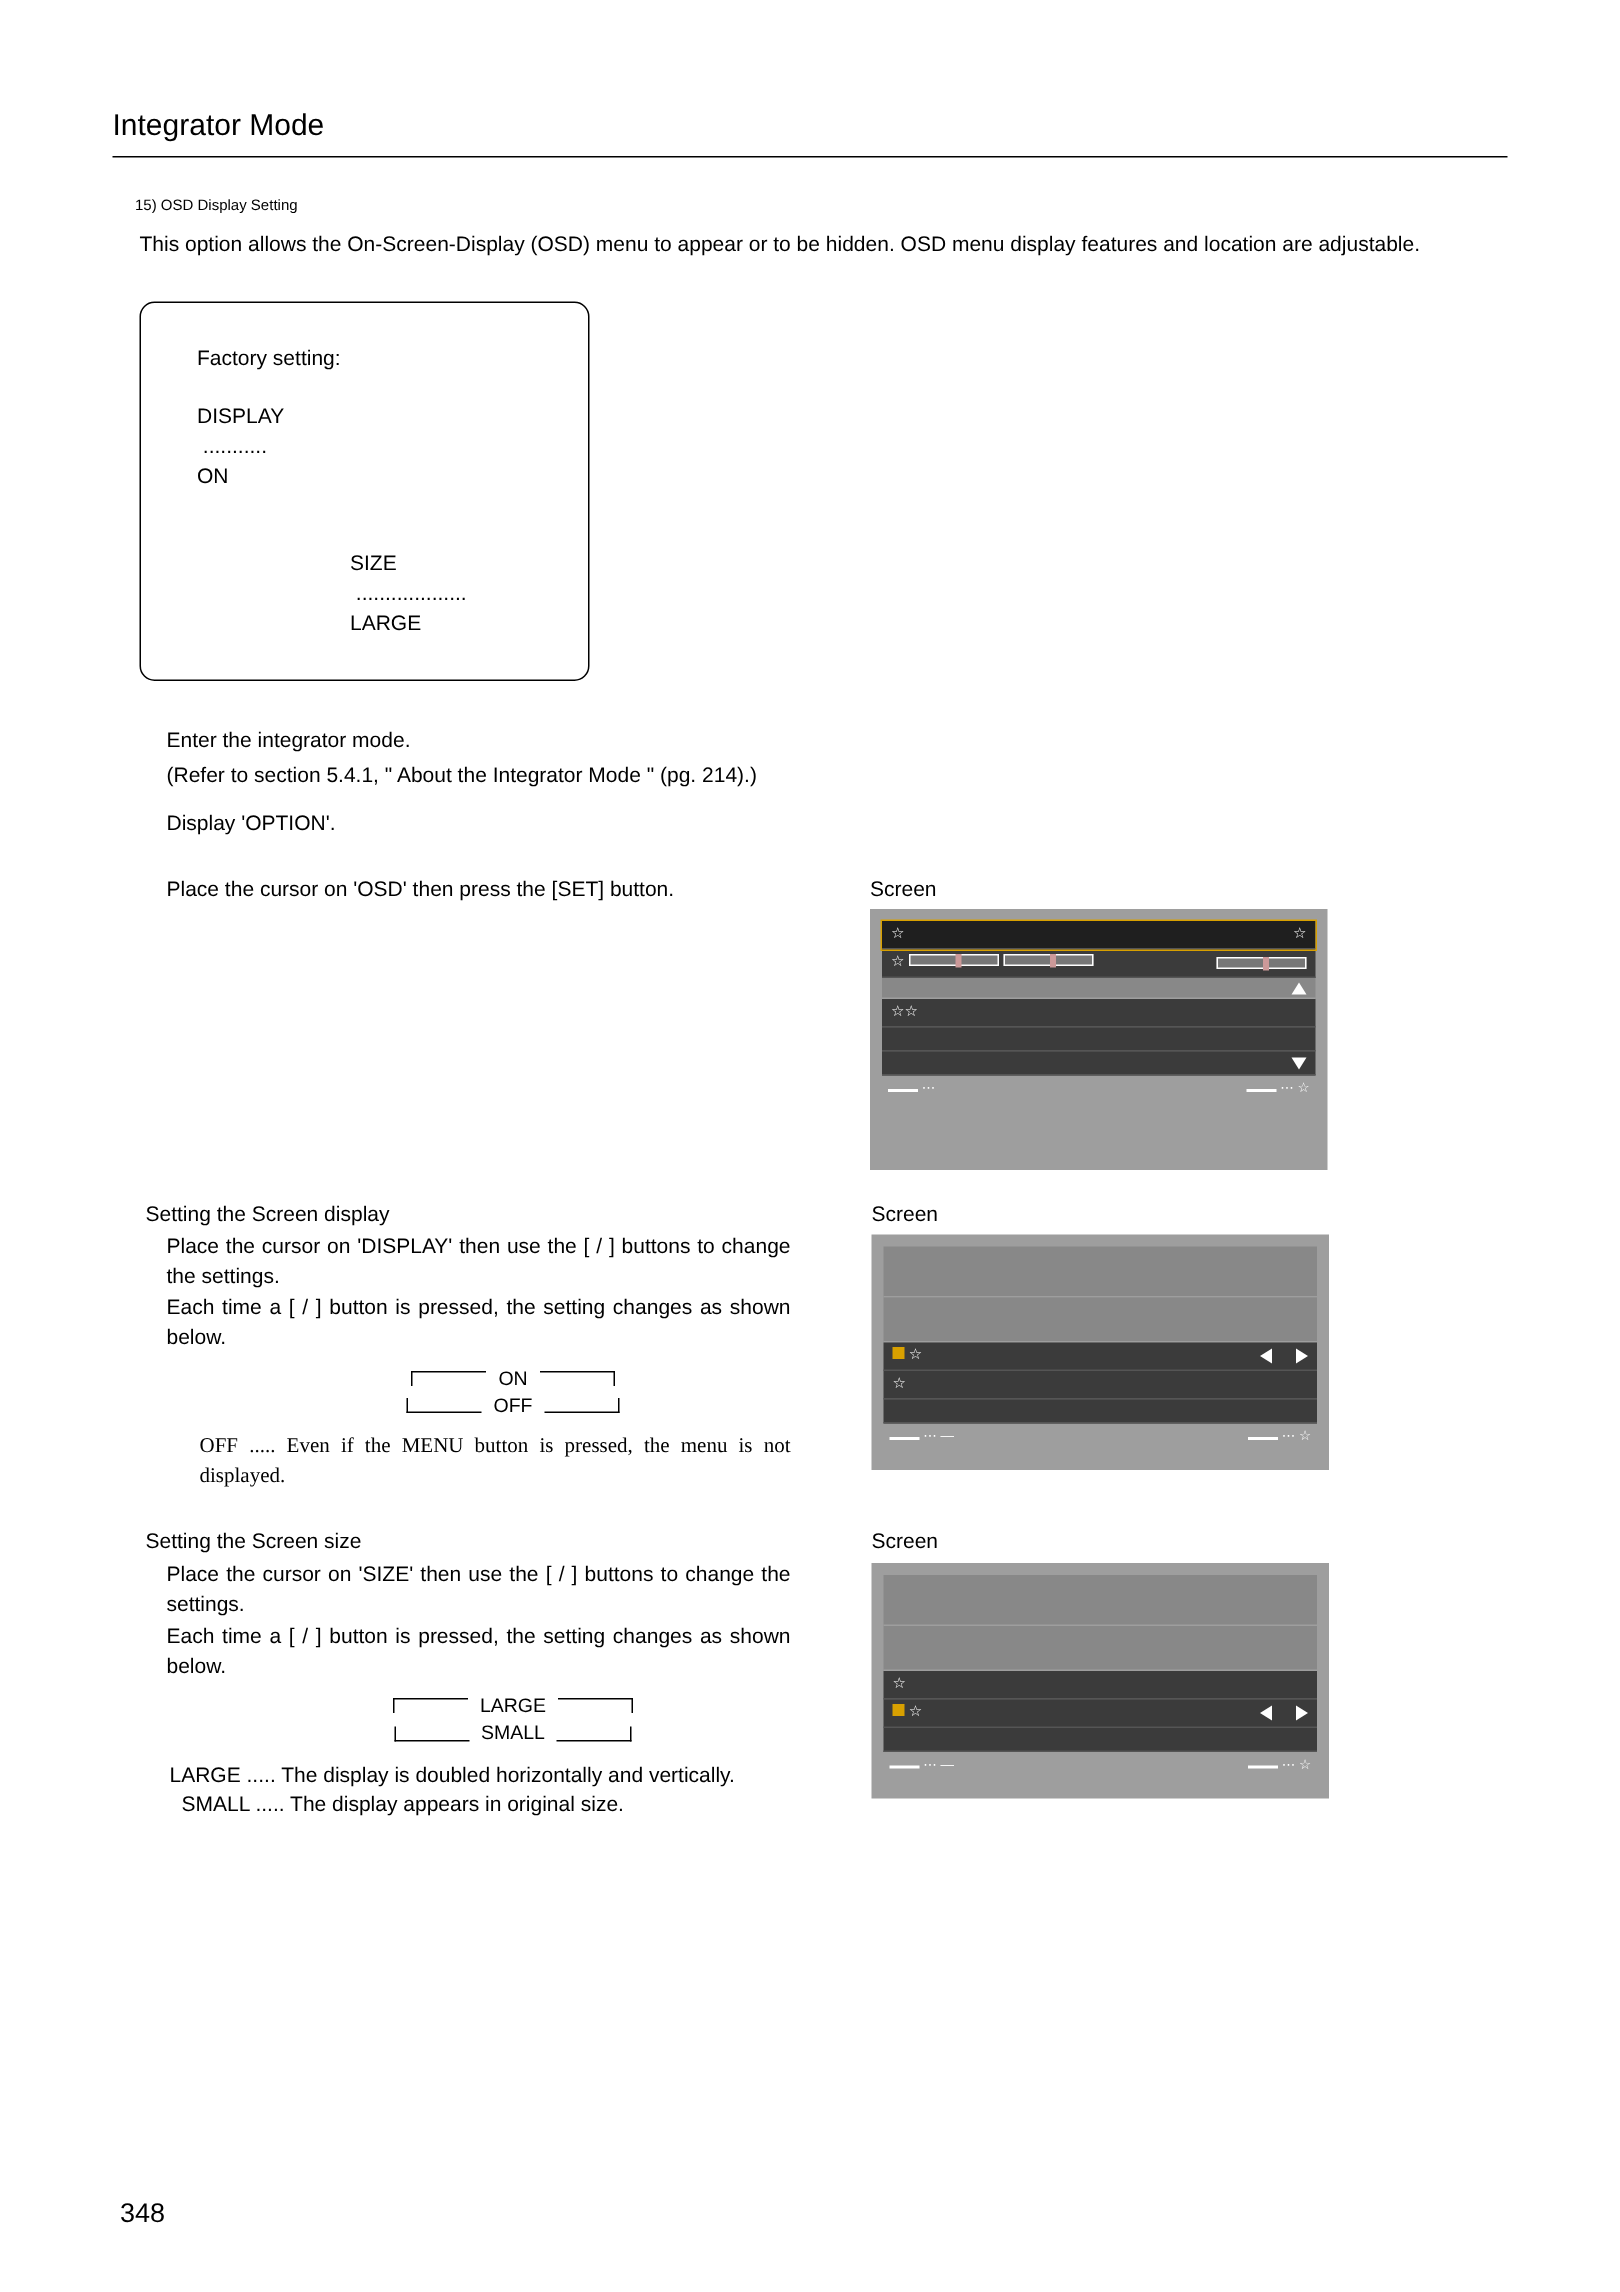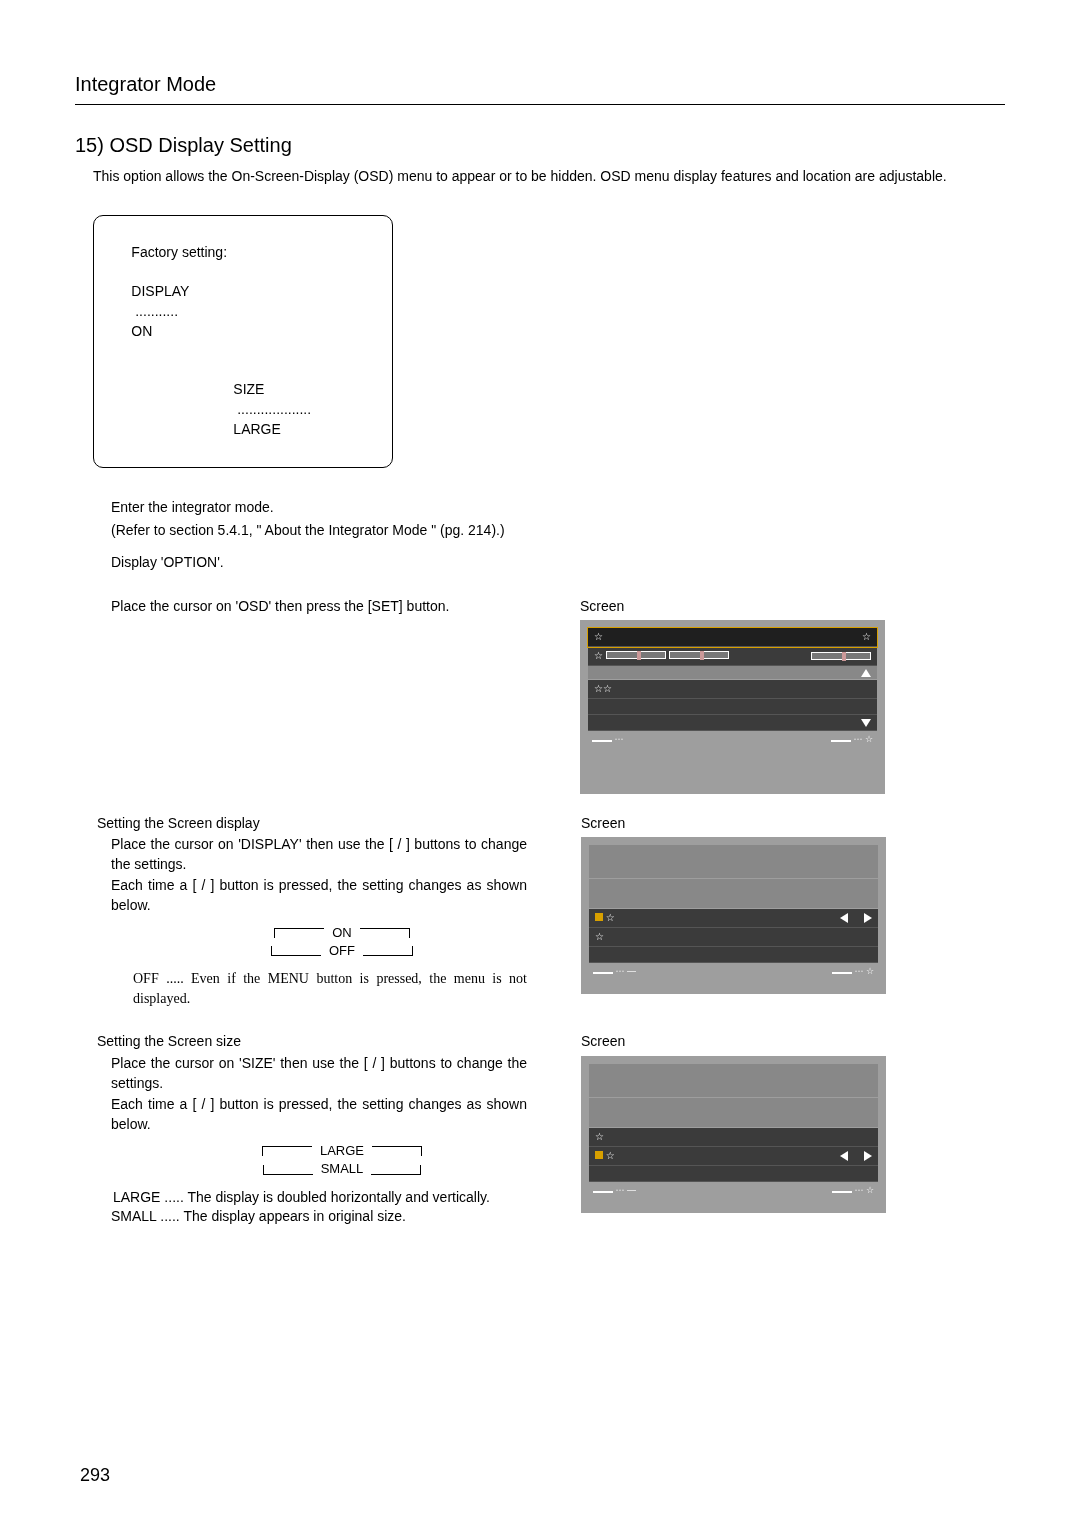--- a/index.html
+++ b/index.html
@@ -21,22 +21,23 @@
   .header-title {
     font-size: 20px;
     font-weight: normal;
     margin-bottom: 6px;
   }
   .header-rule {
     border-bottom: 1.5px solid #000;
     margin-bottom: 26px;
   }
   .section-title {
-    font-size: 20px;
+    font-size: 10px;
     margin-bottom: 8px;
+    margin-left: 15px;
   }
   .body-text {
     font-size: 14px;
     margin-left: 18px;
     margin-bottom: 16px;
     text-align: justify;
   }
   .factory-box {
     border: 1px solid #000;
     border-radius: 10px;
@@ -276,21 +277,21 @@
         </div>
       </div>
 
       <div class="def-row" style="margin-left:16px;">
         <span>LARGE</span>
         <span> </span>
         <span>.....</span>
         <span> </span>
         <span>The display is doubled horizontally and vertically.</span>
       </div>
-      <div class="def-row" style="margin-left:14px;">
+      <div class="def-row" style="margin-left:24px;">
         <span>SMALL</span>
         <span> </span>
         <span>.....</span>
         <span> </span>
         <span>The display appears in original size.</span>
       </div>
     </div>
 
     <div class="right-col">
       <div class="screen-label">Screen</div>
@@ -313,14 +314,14 @@
             <span></span>
           </div>
         <div class="screen-footer">
           <span><span class="fi"></span> ⋯ —</span>
           <span><span class="fi"></span> ⋯ ☆</span>
         </div>
       </div>
     </div>
   </div>
 
-  <div class="page-num">293</div>
+  <div class="page-num">348</div>
 </div>
 
 </body></html>

